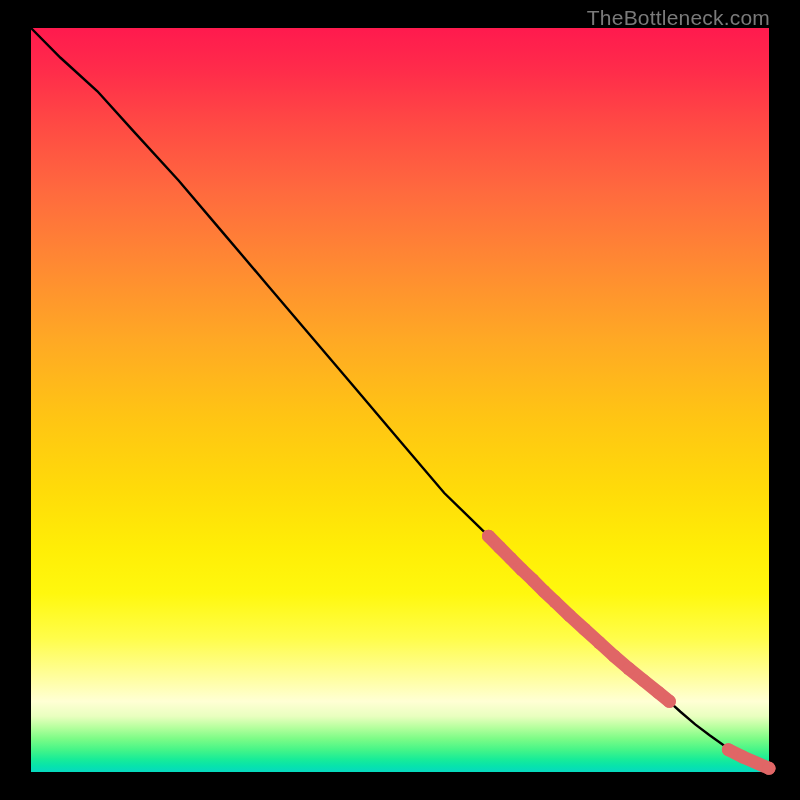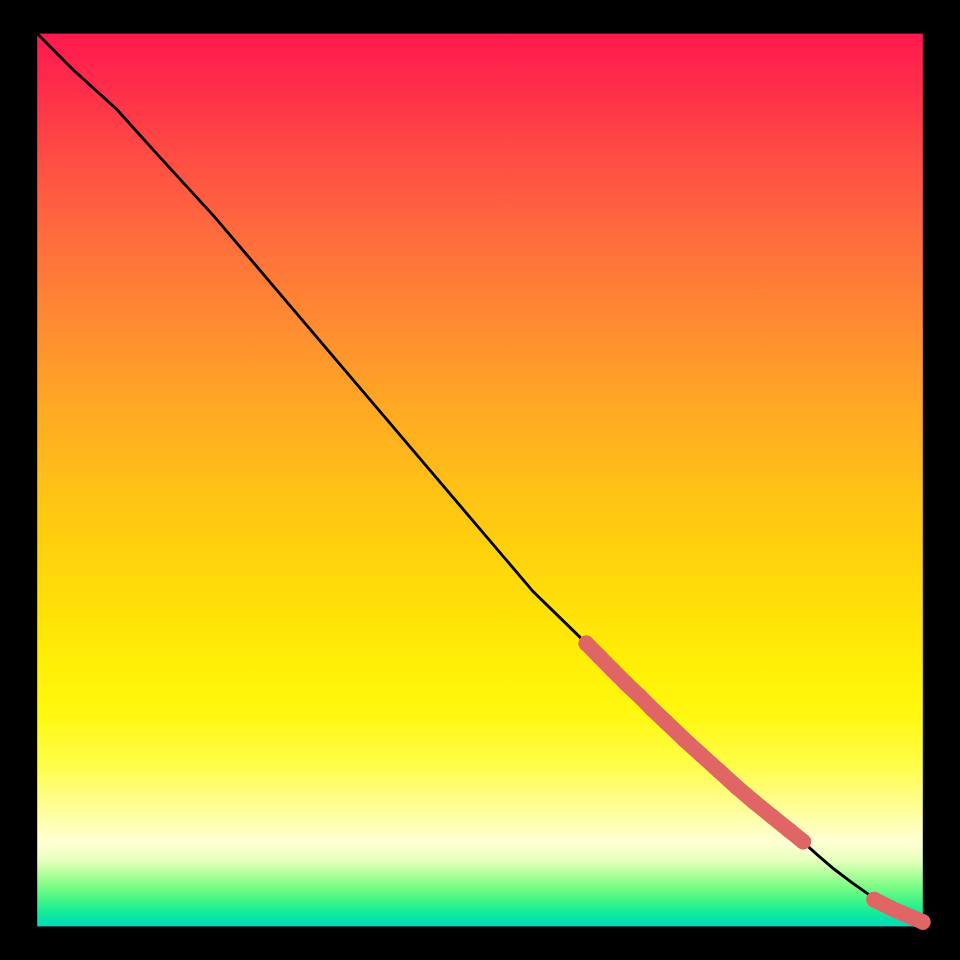--- a/index.html
+++ b/index.html
@@ -65,20 +65,21 @@
     width: 738px;
     height: 744px;
     overflow: visible;
   }
 </style>
 </head>
 <body>
 
 <div class="frame">
 
+  <div class="watermark">TheBottleneck.com</div>
 
   <div class="plot-area">
     <svg class="curve" viewBox="0 0 738 744" preserveAspectRatio="none">
       <path id="main-curve" fill="none" stroke="#000" stroke-width="2.4" stroke-linecap="round" d="M0.00 0.00 L29.52 29.76 L66.42 63.24 L103.32 104.16 L147.60 152.52 L191.88 204.60 L236.16 256.68 L280.44 308.76 L324.72 360.84 L369.00 412.92 L413.28 465.00 L457.56 508.15 L479.70 530.47 L501.84 552.05 L523.98 573.62 L546.12 594.46 L568.26 614.54 L590.40 633.89 L612.54 652.49 L634.68 670.34 L649.44 683.74 L664.20 696.38 L678.96 707.54 L693.72 717.96 L708.48 726.89 L723.24 735.07 L738.00 740.28"></path>
       <g id="marker-group-upper">
           <path d="M457.56 508.15 L468.63 519.31 L479.70 530.47 L490.77 541.63 L501.84 552.05 L512.91 563.21 L523.98 573.62 L538.74 587.76 L553.50 601.15 L568.26 614.54 L583.02 627.94 L597.78 640.58 L612.54 652.49 L627.30 664.39 L638.37 673.32" fill="none" stroke="#e06666" stroke-width="13" stroke-linecap="round" stroke-linejoin="round"></path>
           <circle cx="457.56" cy="508.15" r="6.5" fill="#e06666"></circle>
           <circle cx="468.63" cy="519.31" r="6.5" fill="#e06666"></circle>
           <circle cx="479.70" cy="530.47" r="6.5" fill="#e06666"></circle>
           <circle cx="490.77" cy="541.63" r="6.5" fill="#e06666"></circle>

